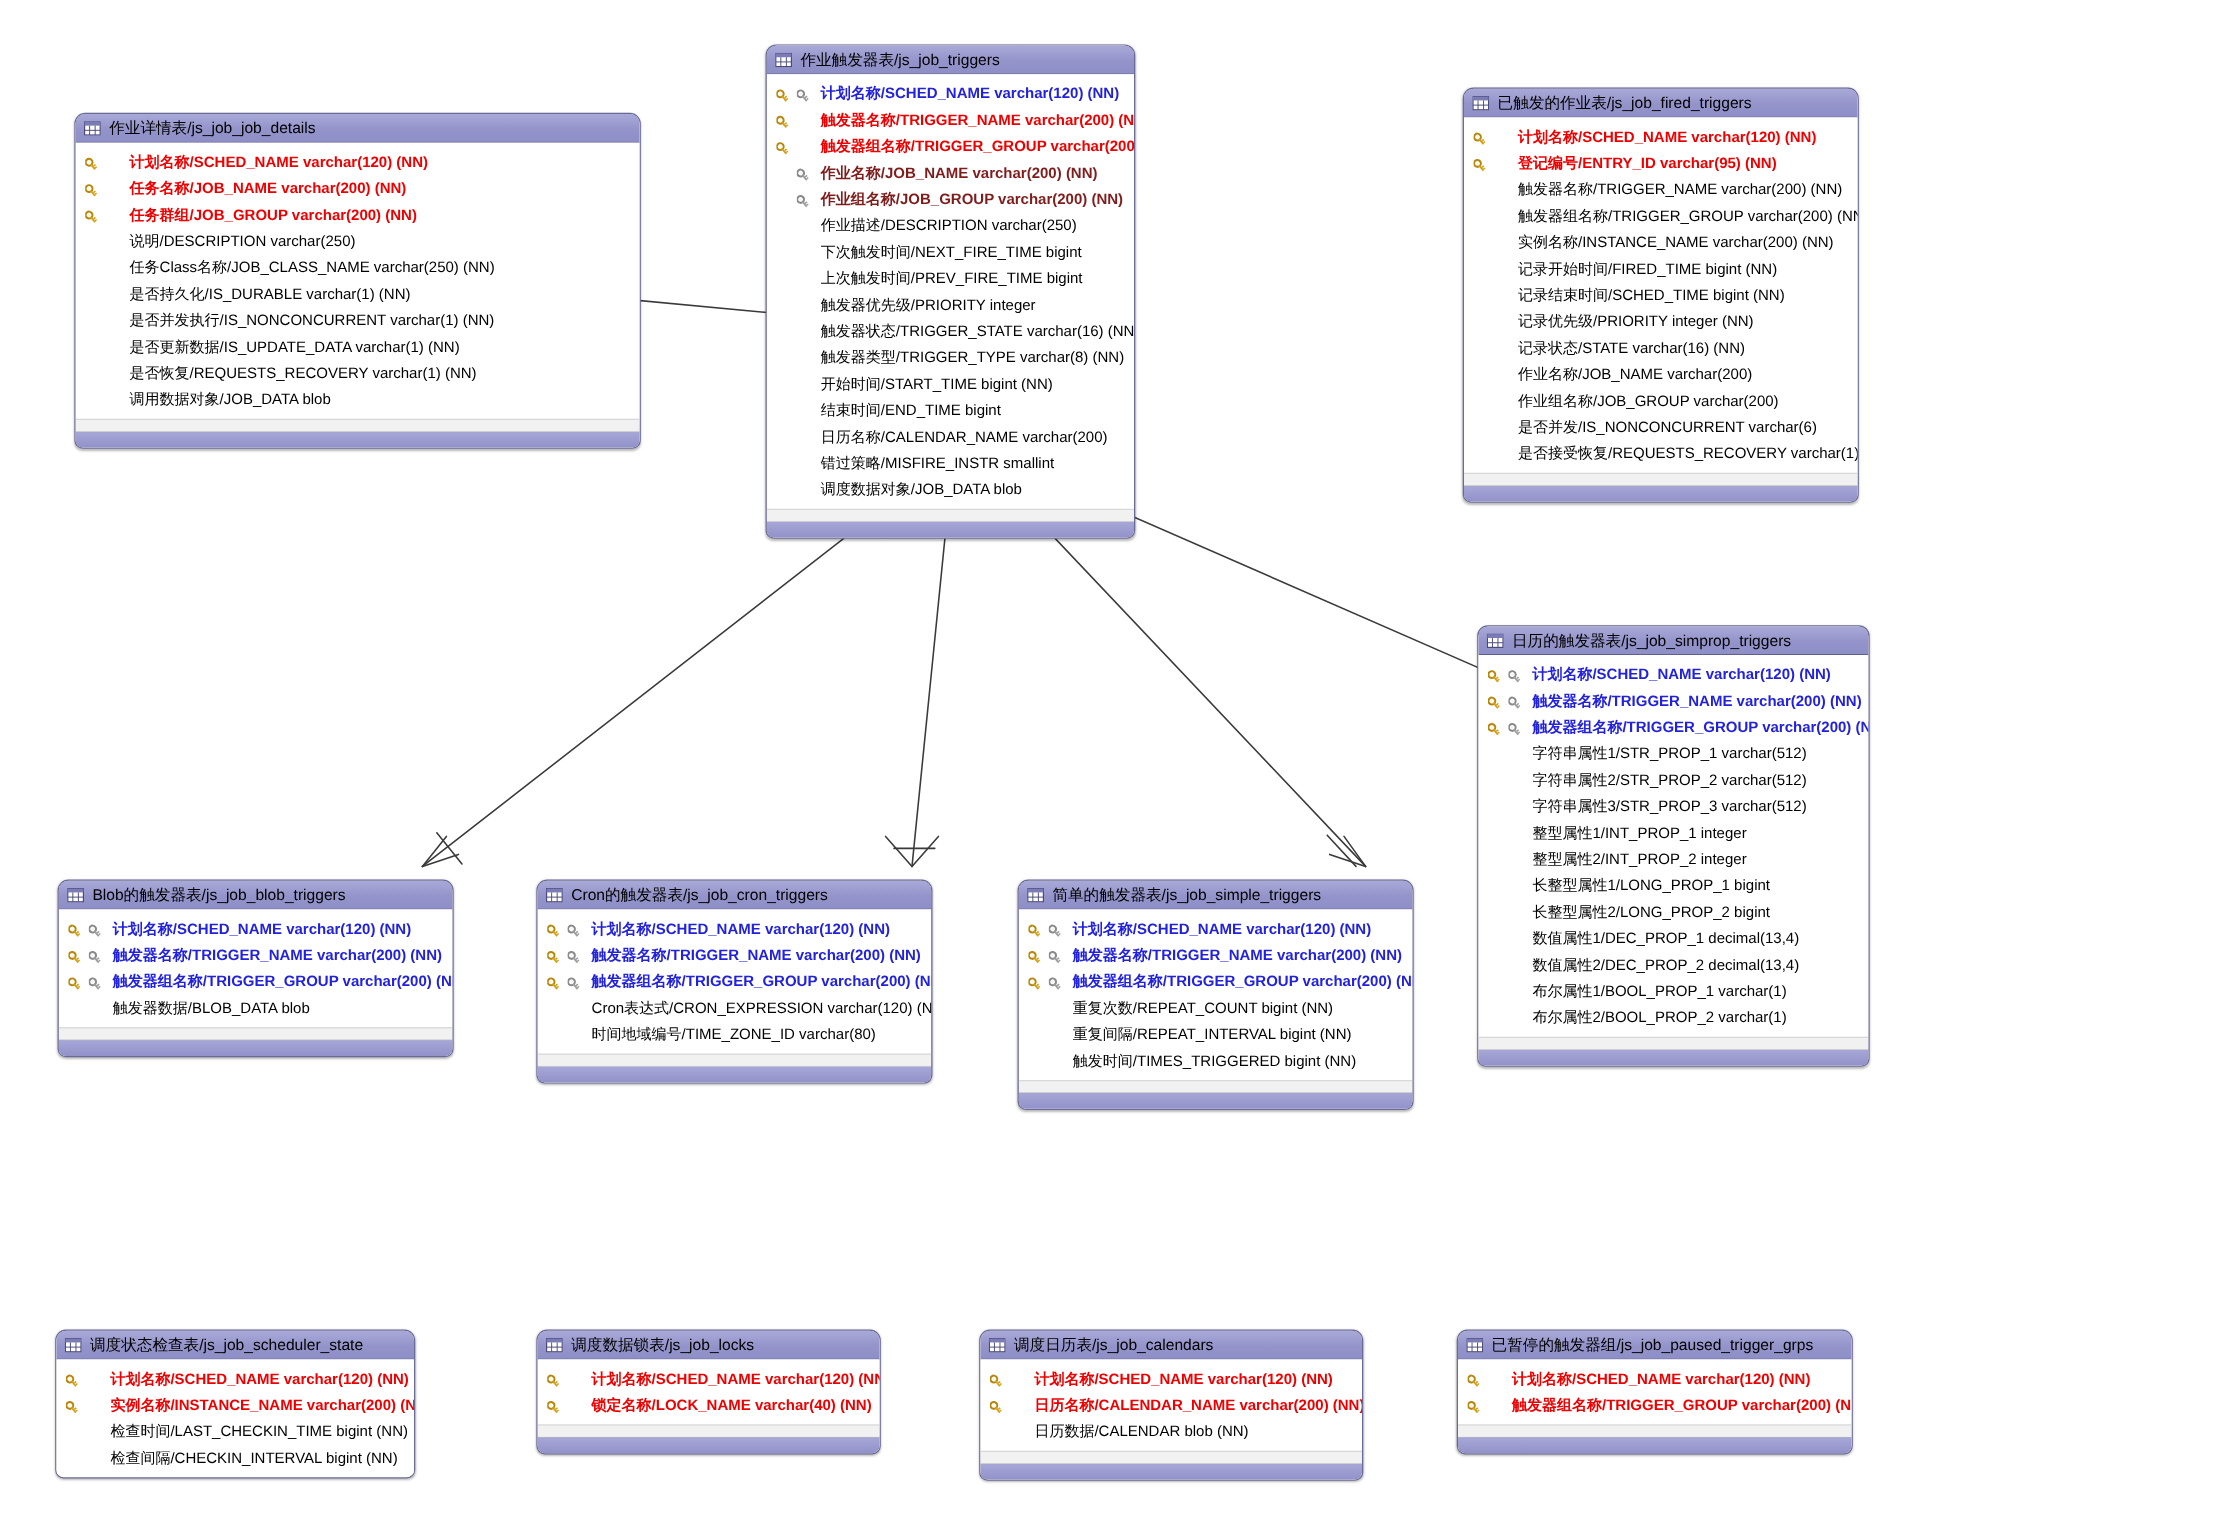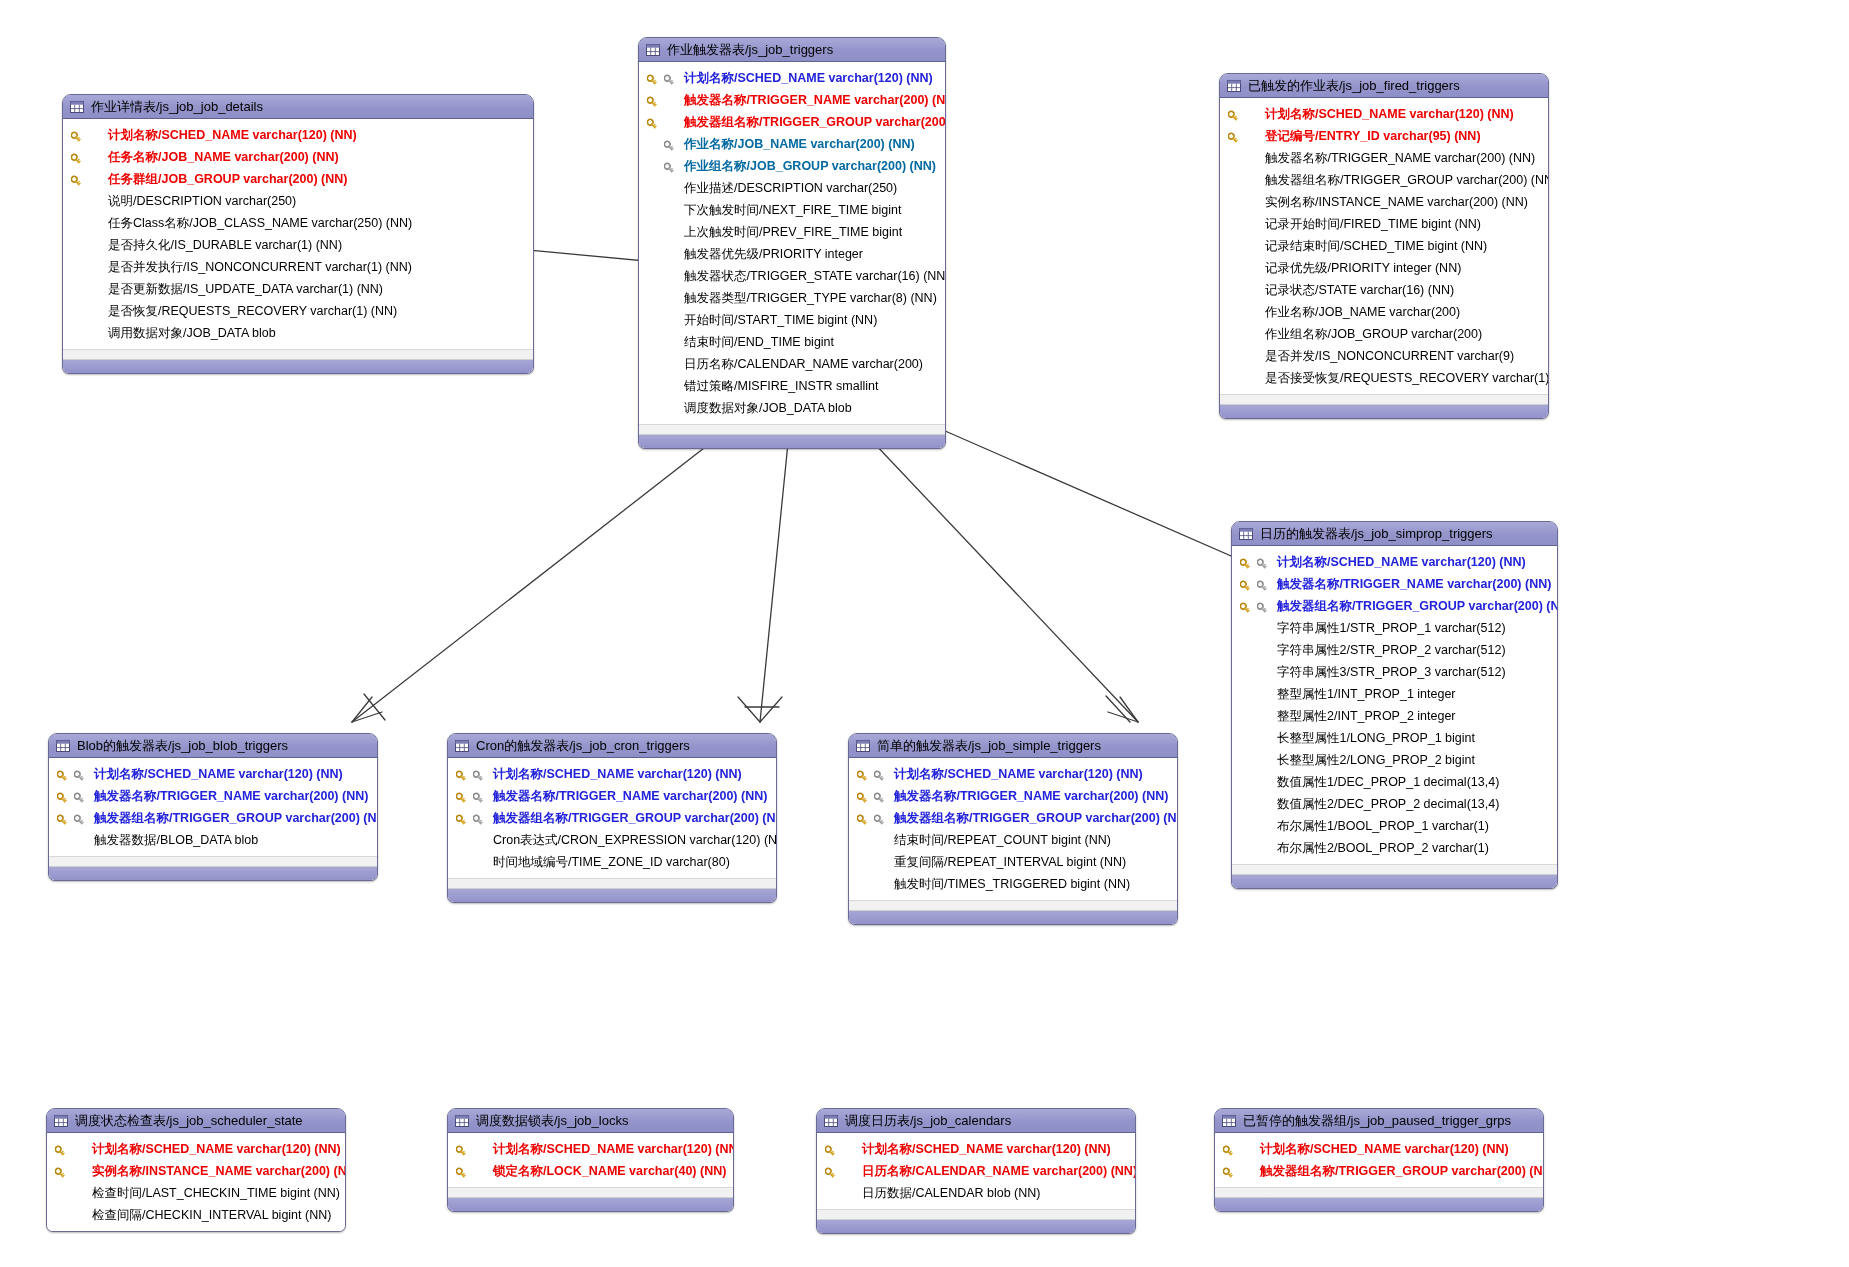--- a/index.html
+++ b/index.html
@@ -81,21 +81,21 @@
   }
   .key-icon { width: 13px; height: 13px; display: block; }
   .field-text {
     font-size: 12.5px;
     margin-left: 5px;
     line-height: 1;
     white-space: nowrap;
   }
   .c-red   { color: #ee0000; font-weight: bold; }
   .c-blue  { color: #2222dd; font-weight: bold; }
-  .c-green { color: #0369a1; font-weight: bold; }
+  .c-green { color: #7f1d1d; font-weight: bold; }
   .c-black { color: #000000; font-weight: normal; }
   .entity-footer {
     height: 13px;
     background: #9b9bd0;
     background-image: linear-gradient(to bottom, #a6a6d6 0%, #9292ca 100%);
     border-top: 1px solid #cfcfcf;
     border-radius: 0 0 6px 6px;
   }
   .entity-gap {
     height: 9px;
@@ -486,21 +486,21 @@
           <span class="field-text c-black">作业名称/JOB_NAME varchar(200)</span>
         </div>
         <div class="field">
           <span class="keyslot"></span>
           <span class="keyslot"></span>
           <span class="field-text c-black">作业组名称/JOB_GROUP varchar(200)</span>
         </div>
         <div class="field">
           <span class="keyslot"></span>
           <span class="keyslot"></span>
-          <span class="field-text c-black">是否并发/IS_NONCONCURRENT varchar(9)</span>
+          <span class="field-text c-black">是否并发/IS_NONCONCURRENT varchar(6)</span>
         </div>
         <div class="field">
           <span class="keyslot"></span>
           <span class="keyslot"></span>
           <span class="field-text c-black">是否接受恢复/REQUESTS_RECOVERY varchar(1)</span>
         </div>
       </div>
       <div class="entity-gap"></div>
       <div class="entity-footer"></div>
     </div>
@@ -938,21 +938,21 @@
                 <rect x="6.0" y="10.4" width="2.6" height="1.6" fill="#9e9e9e"></rect>
                 <rect x="6.0" y="12.9" width="2.1" height="1.5" fill="#9e9e9e"></rect>
               </g>
             </svg>
           </span>
           <span class="field-text c-blue">触发器组名称/TRIGGER_GROUP varchar(200) (NN)</span>
         </div>
         <div class="field">
           <span class="keyslot"></span>
           <span class="keyslot"></span>
-          <span class="field-text c-black">结束时间/REPEAT_COUNT bigint (NN)</span>
+          <span class="field-text c-black">重复次数/REPEAT_COUNT bigint (NN)</span>
         </div>
         <div class="field">
           <span class="keyslot"></span>
           <span class="keyslot"></span>
           <span class="field-text c-black">重复间隔/REPEAT_INTERVAL bigint (NN)</span>
         </div>
         <div class="field">
           <span class="keyslot"></span>
           <span class="keyslot"></span>
           <span class="field-text c-black">触发时间/TIMES_TRIGGERED bigint (NN)</span>

